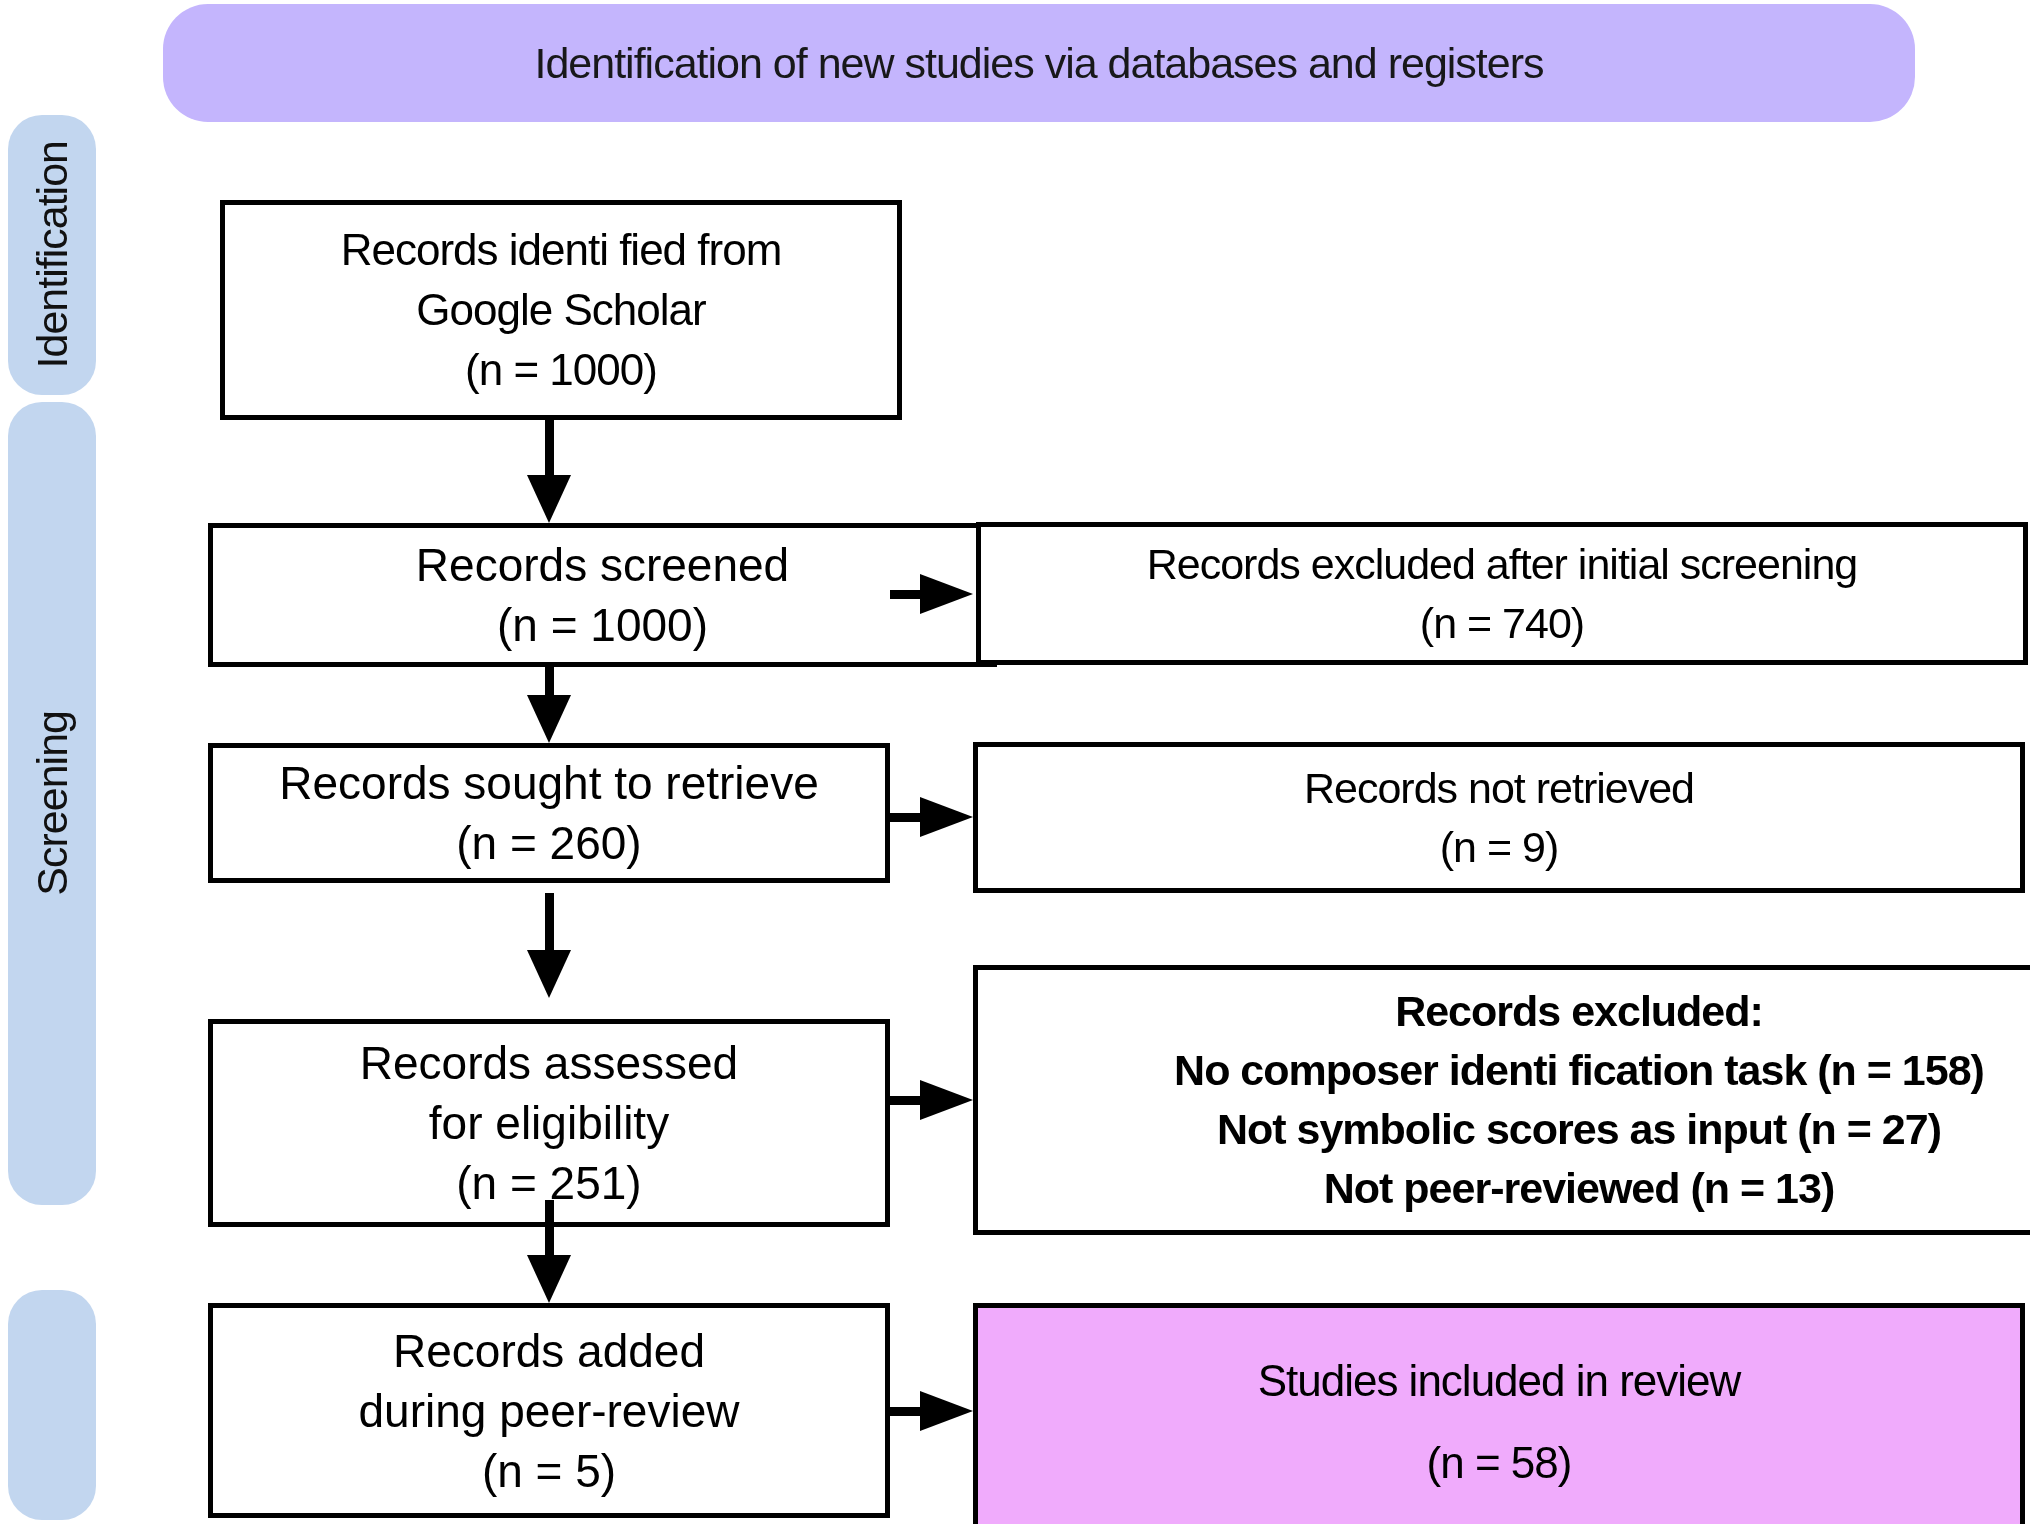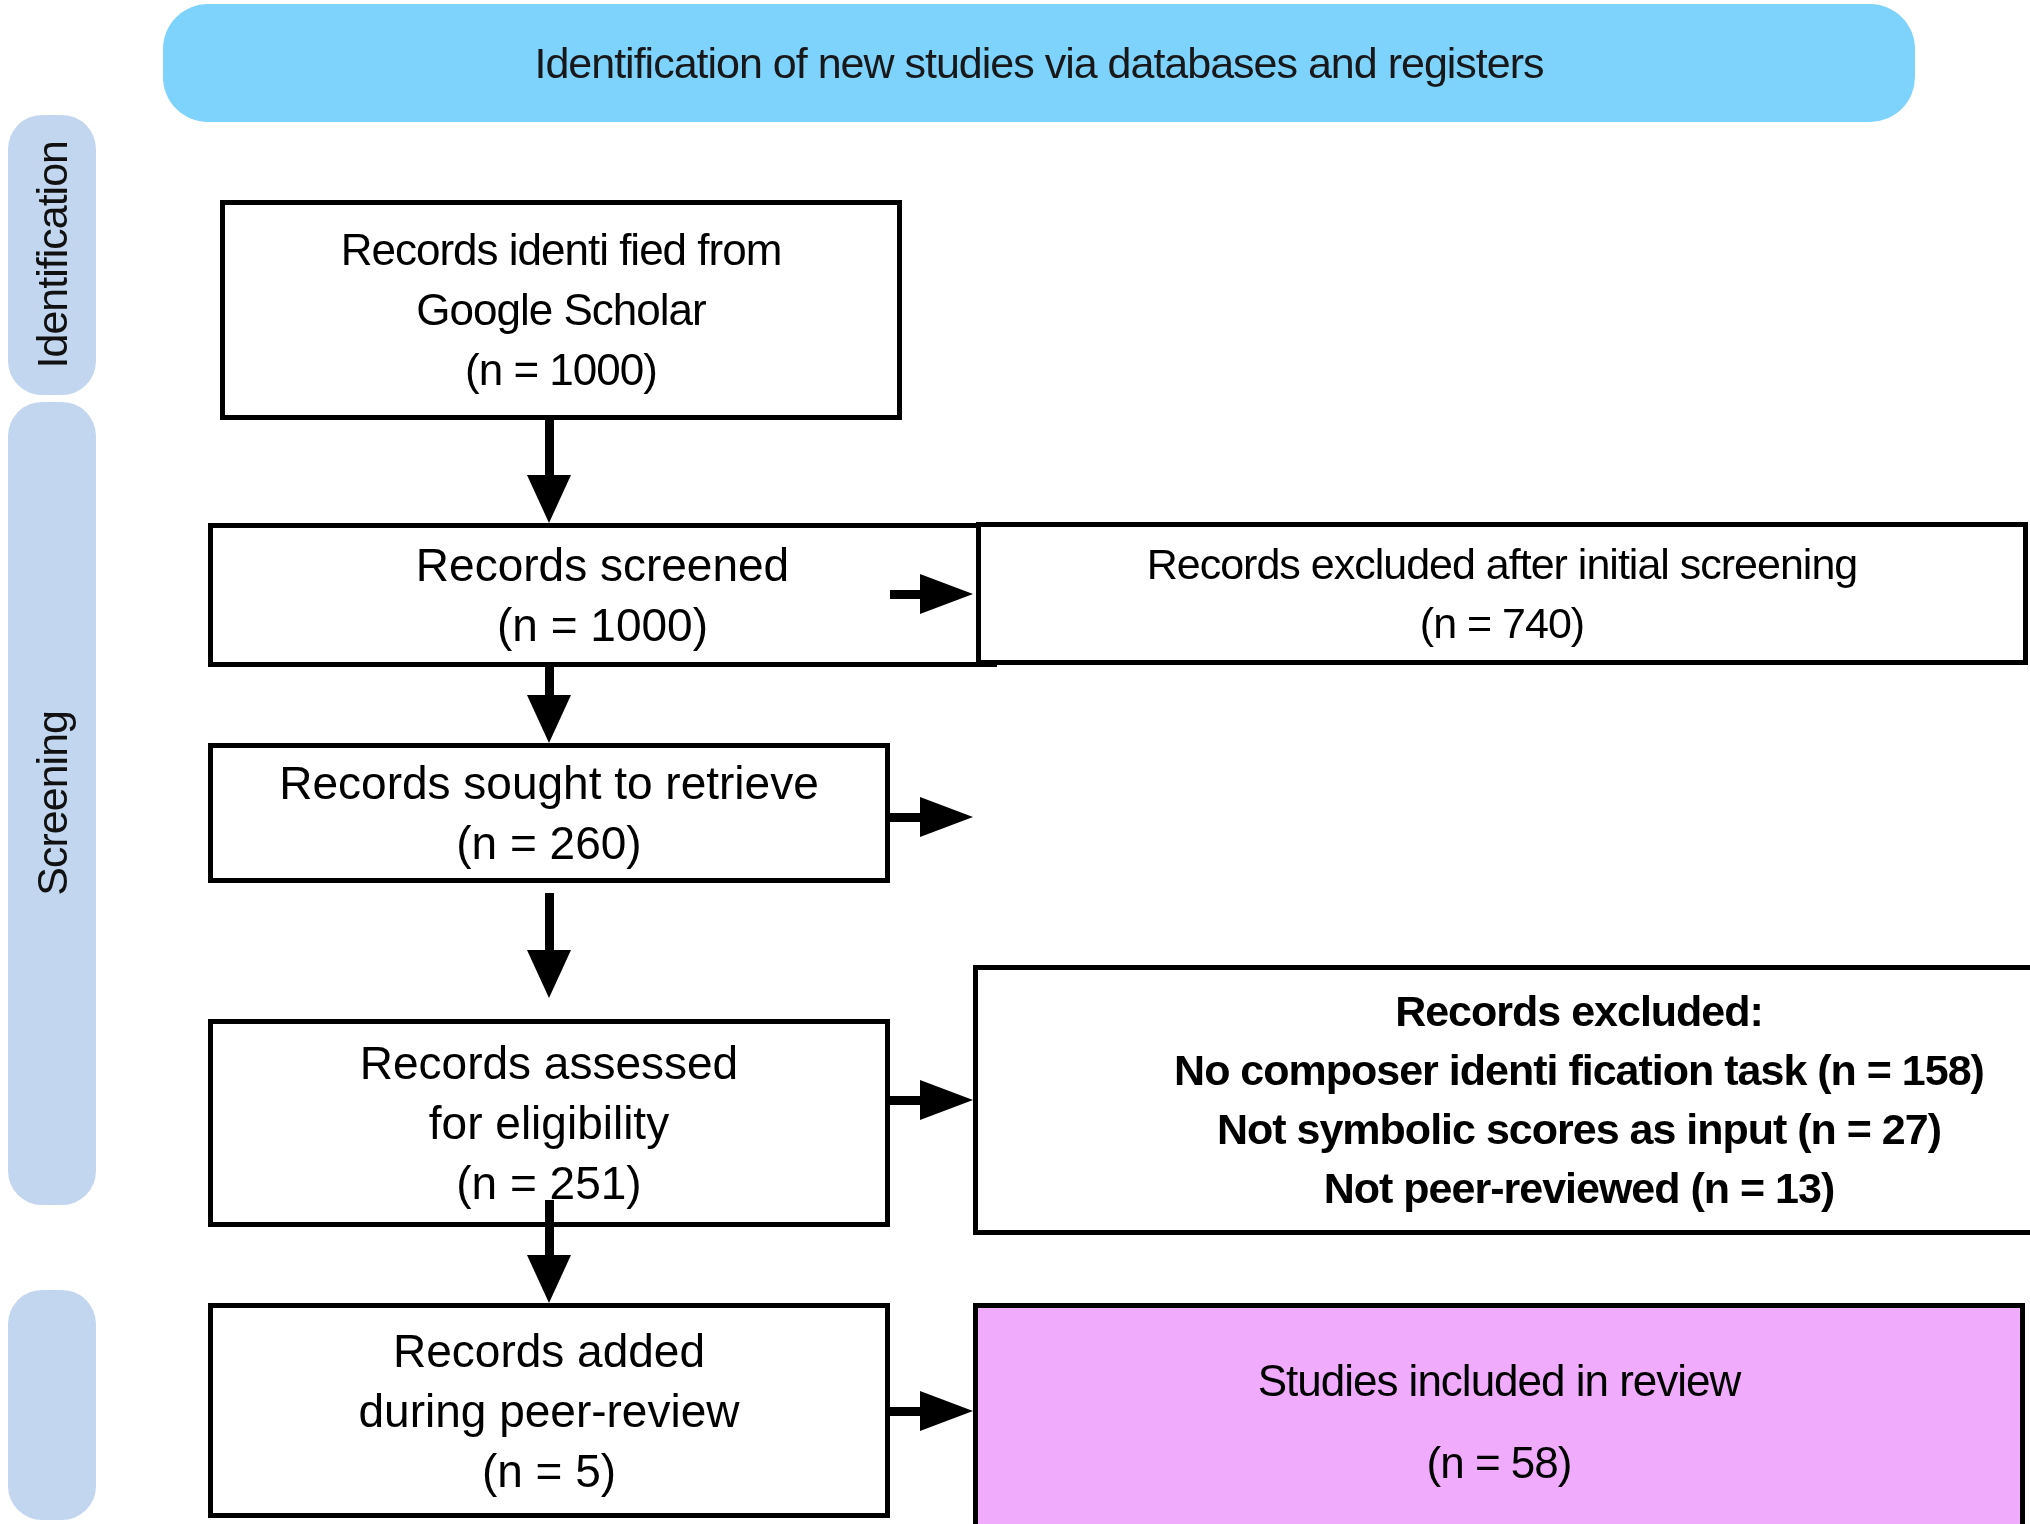--- a/index.html
+++ b/index.html
@@ -7,21 +7,21 @@
     position:relative;
     width:2030px;height:1524px;
     background:#ffffff;
     font-family:"Liberation Sans",sans-serif;
     color:#000;
     overflow:hidden;
   }
   
   .banner{
     position:absolute;left:163px;top:4px;width:1752px;height:118px;
-    background:#7dd3fc;border-radius:45px;
+    background:#c4b5fd;border-radius:45px;
     display:flex;align-items:center;justify-content:center;
   }
   .banner .txt{
     font-size:43px;letter-spacing:-1px;color:#18181a;
   }
   
   .pill{
     position:absolute;left:8px;width:88px;
     background:#C2D6EF;border-radius:34px;
     display:flex;align-items:center;justify-content:center;
@@ -123,20 +123,24 @@
   <div class="fbox box-added">
     <div class="box-text plain-font">Records added
 during peer-review
 (n = 5)</div>
   </div>
 
   <div class="fbox box-excluded-initial">
     <div class="box-text rcond-font">Records excluded after initial screening
 (n = 740)</div>
   </div>
+  <div class="fbox box-not-retrieved">
+    <div class="box-text rcond-font">Records not retrieved
+(n = 9)</div>
+  </div>
   <div class="fbox box-excluded-eligibility">
     <div class="box-text rcond-font">Records excluded:
 No composer identi fication task (n = 158)
 Not symbolic scores as input (n = 27)
 Not peer-reviewed (n = 13)</div>
   </div>
   <div class="fbox box-included">
     <div class="box-text">Studies included in review
 (n = 58)</div>
   </div>

